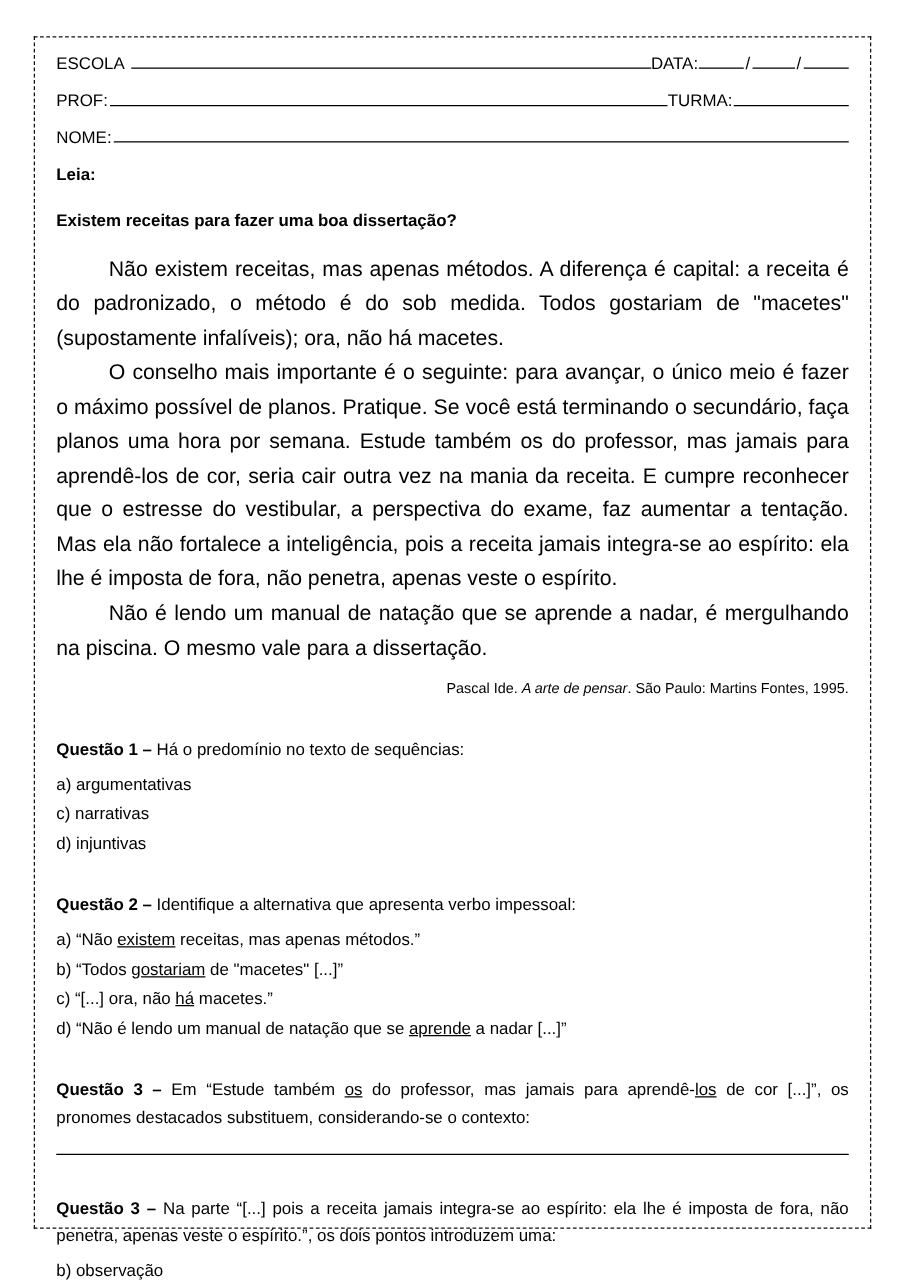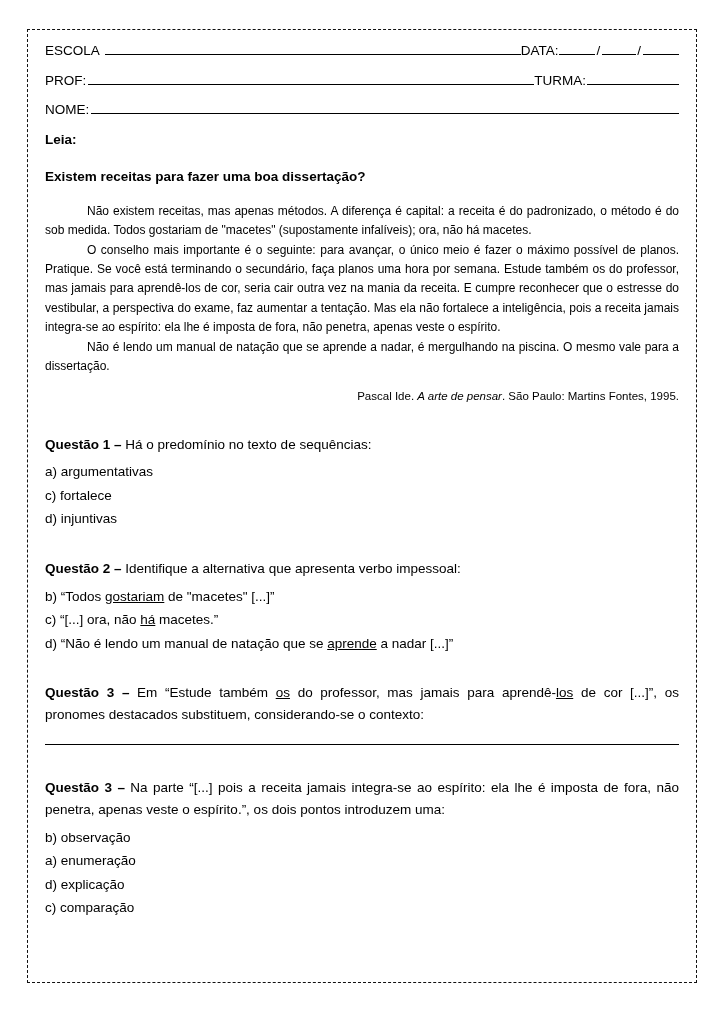--- a/index.html
+++ b/index.html
@@ -64,21 +64,21 @@
     margin-top: 10px;
     margin-bottom: 0;
   }
   .text-title {
     font-weight: bold;
     font-size: 13.5px;
     margin-top: 22px;
     margin-bottom: 0;
   }
   .body-par {
-    font-size: 12px;
+    font-size: 17px;
     line-height: 1.62;
     text-align: justify;
     text-indent: 42px;
     margin: 0;
     hyphens: none;
   }
   .body-par.first { margin-top: 18px; }
   .attribution {
     font-size: 11.5px;
     text-align: right;
@@ -165,25 +165,26 @@
 
   <p class="attribution">
     <span>Pascal Ide.</span>
     <span class="work">A arte de pensar</span><span>. São Paulo: Martins Fontes, 1995.</span>
   </p>
 
   <div id="questions-container">
       <div class="question-block">
         <p class="question-stem"><span class="qnum">Questão 1 –</span><span> Há o predomínio no texto de sequências:</span></p>
         <p class="alt">a) argumentativas</p>
-        <p class="alt">c) fortalece</p>
+        <p class="alt">c) narrativas</p>
         <p class="alt">d) injuntivas</p>
       </div>
       <div class="question-block">
         <p class="question-stem"><span class="qnum">Questão 2 –</span><span> Identifique a alternativa que apresenta verbo impessoal:</span></p>
+        <p class="alt">a) “Não <u>existem</u> receitas, mas apenas métodos.”</p>
         <p class="alt">b) “Todos <u>gostariam</u> de "macetes" [...]”</p>
         <p class="alt">c) “[...] ora, não <u>há</u> macetes.”</p>
         <p class="alt">d) “Não é lendo um manual de natação que se <u>aprende</u> a nadar [...]”</p>
       </div>
       <div class="question-block">
         <p class="question-stem"><span class="qnum">Questão 3 –</span><span> Em “Estude também <u>os</u> do professor, mas jamais para aprendê-<u>los</u> de cor [...]”, os pronomes destacados substituem, considerando-se o contexto:</span></p>
         <div class="answer-rule"></div>
       </div>
       <div class="question-block">
         <p class="question-stem"><span class="qnum">Questão 3 –</span><span> Na parte “[...] pois a receita jamais integra-se ao espírito: ela lhe é imposta de fora, não penetra, apenas veste o espírito.”, os dois pontos introduzem uma:</span></p>

